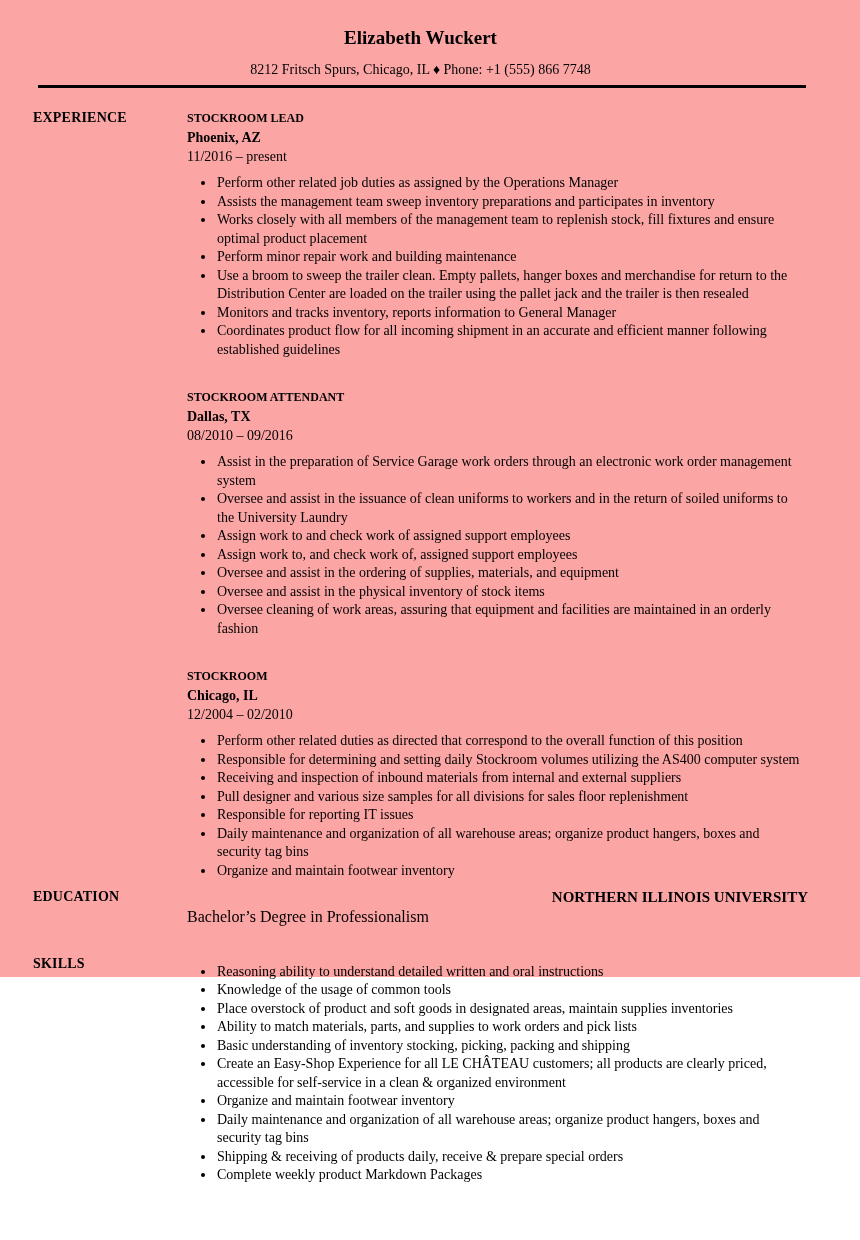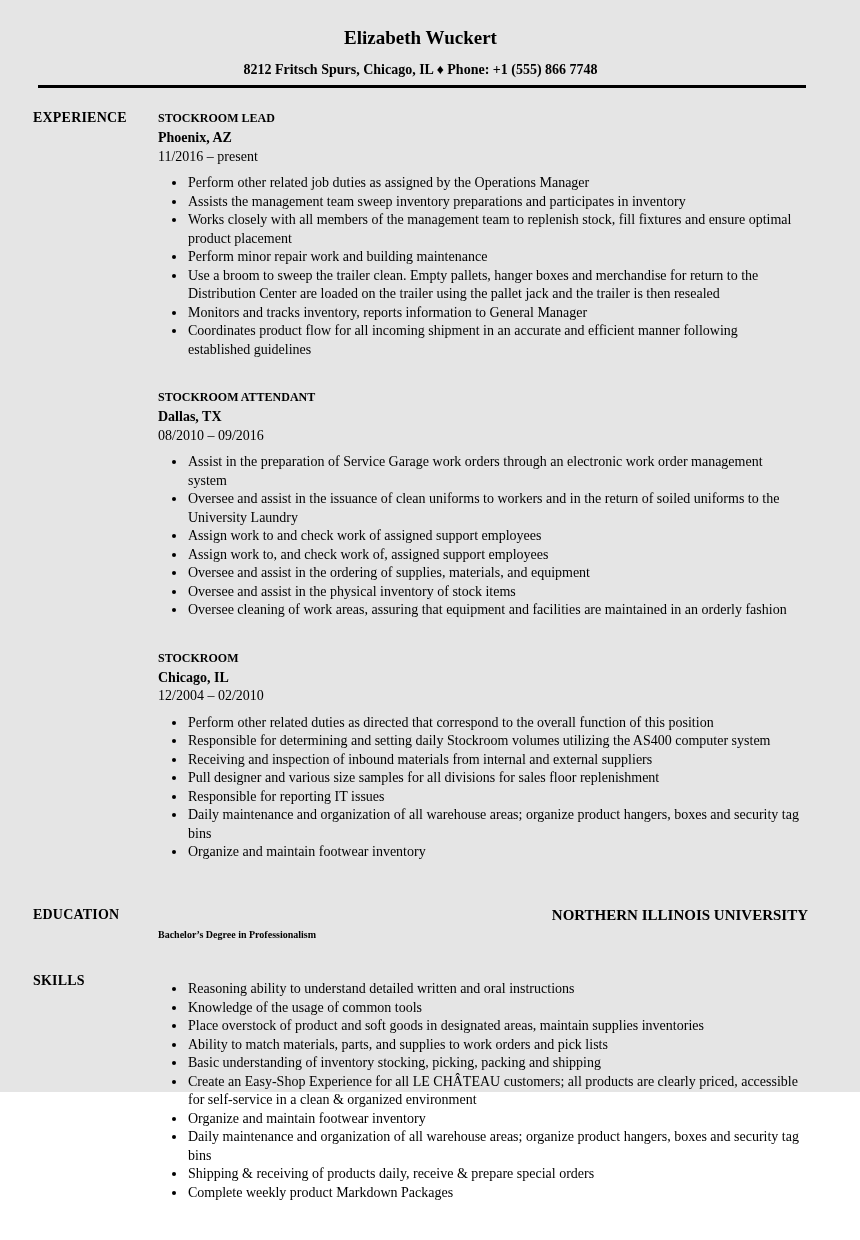--- a/index.html
+++ b/index.html
@@ -4,66 +4,67 @@
 <style>
   * { box-sizing: border-box; }
   html, body { margin: 0; padding: 0; background: #fff; }
   body {
     width: 860px; height: 1240px;
     font-family: "Liberation Serif", serif;
     color: #000;
     overflow: hidden;
   }
   .page {
-    width: 860px; height: 1092px;
+    width: 860px; height: 977px;
     padding: 26px 52px 0 33px;
-    background: #e5e5e5;
+    background: #fca5a5;
   }
   
   .doc-header { text-align: center; }
   .doc-name {
     font-size: 19px; font-weight: bold; line-height: 23px;
     margin: 0;
   }
   .doc-contact {
-    font-size: 14px; font-weight: bold; line-height: 17px;
+    font-size: 14px; font-weight: normal; line-height: 17px;
     margin-top: 12px;
   }
   .header-rule {
     border: none; border-top: 3px solid #000;
     margin: 7px 2px 0 5px;
   }
   
   .section {
     display: grid;
     grid-template-columns: 125px 1fr;
     align-items: start;
+    gap: 29px;
   }
   .section-experience { margin-top: 21px; }
-  .section-education  { margin-top: 36px; }
+  .section-education  { }
   .section-skills     { margin-top: 28px; }
   .section-label {
     font-size: 14px; font-weight: bold; line-height: 18.5px;
     letter-spacing: 0.2px;
   }
   
   .job { margin-bottom: 29px; }
   .job:last-child { margin-bottom: 0; }
   .job-title  { font-size: 12px; font-weight: bold; line-height: 19px; margin: 0 0 1px 0; }
   .job-location { font-size: 14px; font-weight: bold; line-height: 18.5px; }
   .job-dates    { font-size: 14px; line-height: 18.5px; }
   
   ul.bullets {
     margin: 8px; padding: 0 0 0 21px;
     font-size: 14px; line-height: 18.5px;
   }
   ul.bullets li { padding-left: 1px; }
   
   .edu-school { font-size: 15px; font-weight: bold; line-height: 19px; margin: 0 0 1px 0; text-align: right; }
-  .edu-degree { font-size: 10px; font-weight: bold; line-height: 18.5px; }
+  .edu-degree { font-size: 16px; font-weight: normal; line-height: 18.5px; }
 </style>
 </head>
 <body>
 
 <div class="page">
 
   <div class="doc-header">
     <h1 class="doc-name">Elizabeth Wuckert</h1>
     <div class="doc-contact">8212 Fritsch Spurs, Chicago, IL ♦ Phone: +1 (555) 866 7748</div>
   </div>

